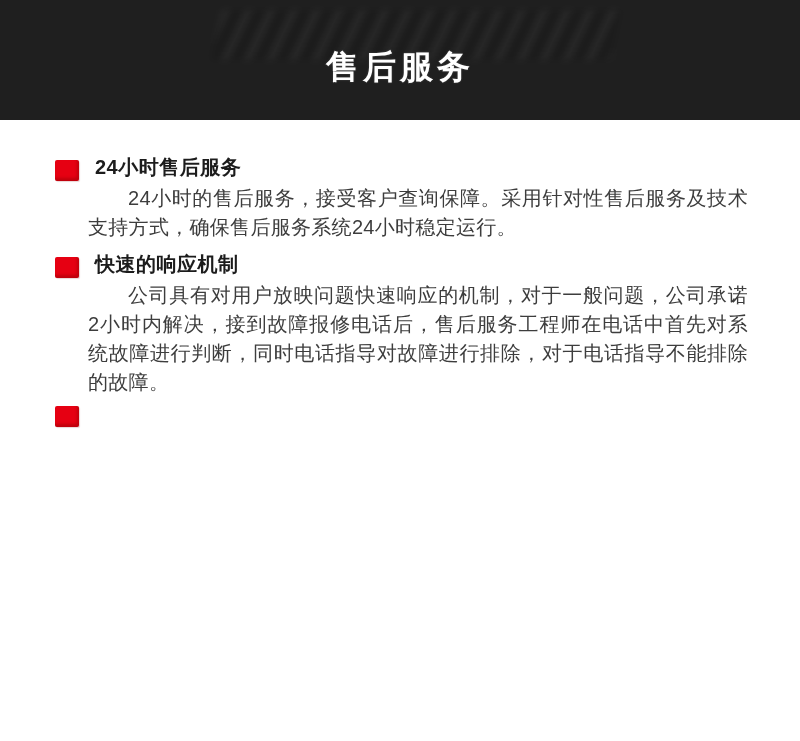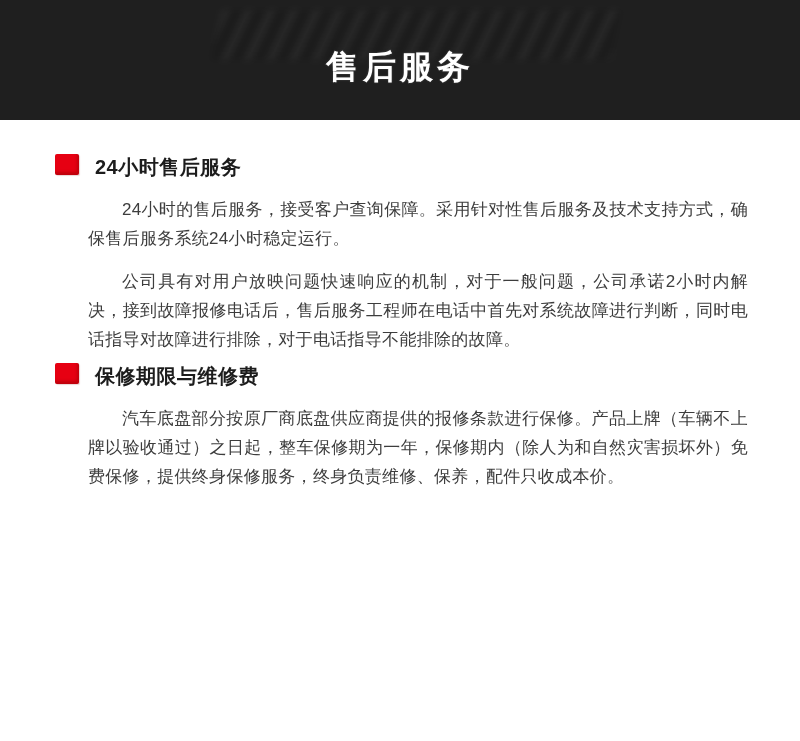--- a/index.html
+++ b/index.html
@@ -56,21 +56,21 @@
     box-sizing: border-box;
   }
   .service-section {
     margin-top: 9px;
   }
   .service-section:first-child {
     margin-top: 0;
   }
   .section-header {
     display: flex;
-    align-items: flex-start;
+    align-items: flex-end;
   }
   .bullet {
     display: inline-block;
     width: 24px;
     height: 21px;
     background: var(--bullet, #e60012);
     border-radius: 2px;
     box-shadow: inset -2px -3px 3px rgba(120,0,0,0.35), 1px 1px 1px rgba(200,150,150,0.4);
     flex: 0 0 auto;
   }
@@ -79,22 +79,22 @@
     font-size: 20px;
     font-weight: bold;
     color: var(--heading-text, #1c1c1c);
     letter-spacing: 0.5px;
   }
   .paragraphs {
     margin-left: 33px;
     width: 660px;
   }
   .body-paragraph {
-    margin: 14px 0 0 0;
-    font-size: 17px;
+    margin: 3px 0 0 0;
+    font-size: 20px;
     line-height: 29px;
     color: var(--body-text, #3d3d3d);
     text-indent: 2em;
     text-align: justify;
     letter-spacing: 0.3px;
   }
 </style>
 </head>
 <body>
 
@@ -113,29 +113,29 @@
     </div>
     <div class="paragraphs">
             <p class="body-paragraph">24小时的售后服务，接受客户查询保障。采用针对性售后服务及技术支持方式，确保售后服务系统24小时稳定运行。</p>
           </div>
   </section>
 
   <section class="service-section">
   </section>
 
   <section class="service-section">
+    <div class="section-header">
+      <span class="bullet"></span>
+      <h2 class="section-title">快速的响应机制</h2>
+    </div>
     <div class="paragraphs">
             <p class="body-paragraph">公司具有对用户放映问题快速响应的机制，对于一般问题，公司承诺2小时内解决，接到故障报修电话后，售后服务工程师在电话中首先对系统故障进行判断，同时电话指导对故障进行排除，对于电话指导不能排除的故障。</p>
           </div>
   </section>
 
   <section class="service-section">
     <div class="section-header">
       <span class="bullet"></span>
-      <h2 class="section-title">保修期限与维修费</h2>
     </div>
-    <div class="paragraphs">
-            <p class="body-paragraph">汽车底盘部分按原厂商底盘供应商提供的报修条款进行保修。产品上牌（车辆不上牌以验收通过）之日起，整车保修期为一年，保修期内（除人为和自然灾害损坏外）免费保修，提供终身保修服务，终身负责维修、保养，配件只收成本价。</p>
-          </div>
   </section>
 </div>
   </main>
 </div>
 
 </body></html>

